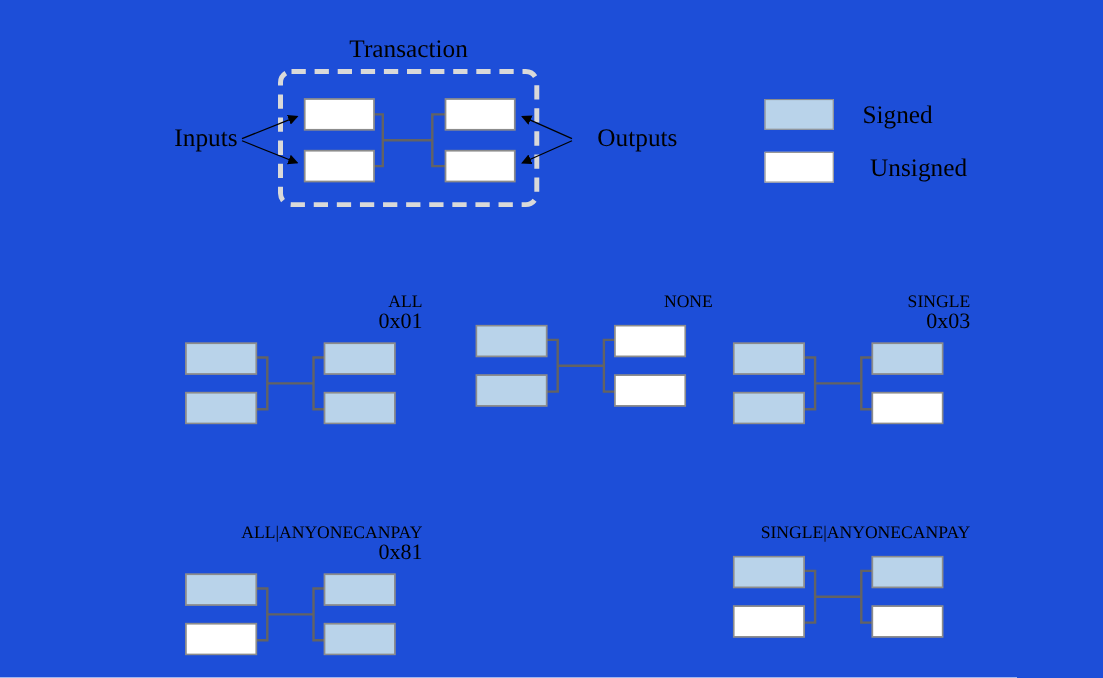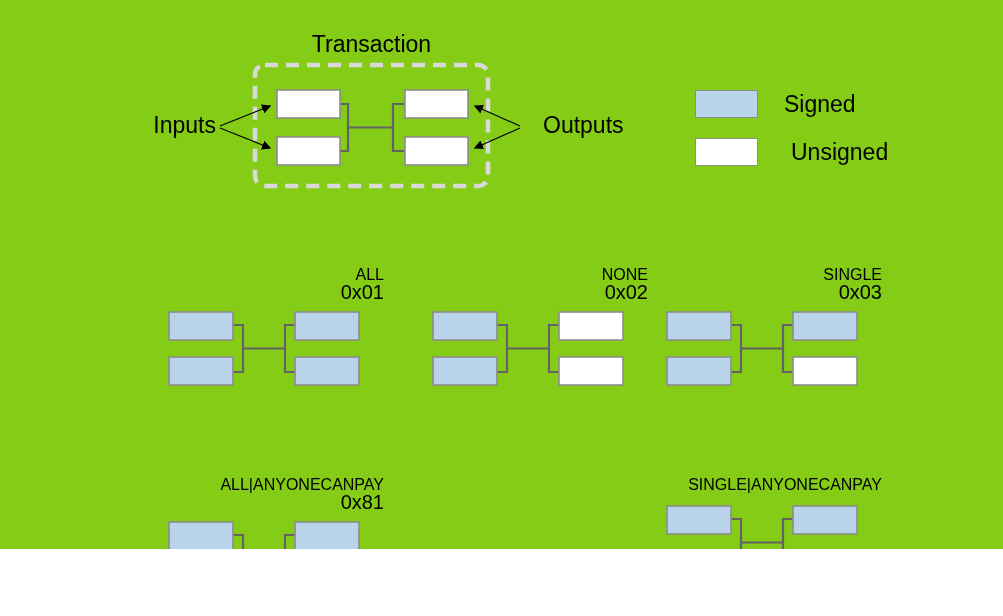--- a/index.html
+++ b/index.html
@@ -1,19 +1,19 @@
 <!DOCTYPE html>
 <html style="--signed: #b9d3ea; --unsigned: #ffffff; --box-border: #8c8c8c; --connector: #636363; --dashed-border: #d9d9d9; --text: #000000;"><head>
 <meta charset="utf-8">
 <style>
   html, body { margin: 0; padding: 0; background: #fff; }
   .canvas {
-    position: relative; width: 1003px; height: 549px;
-    background: #84cc16; overflow: hidden;
-    font-family: Liberation Sans, sans-serif;
+    position: relative; width: 1003px; height: 616px;
+    background: #1d4ed8; overflow: hidden;
+    font-family: Liberation Serif, serif;
     color: #000;
   }
   .abs { position: absolute; }
   .big-label { font-size: 23px; line-height: 27px; white-space: nowrap; }
   .tx-title { left: 253px; top: 31px; width: 237px; text-align: center; }
   .inputs-label { left: 128px; top: 112px; width: 88px; text-align: right; }
   .outputs-label { left: 543px; top: 112px; }
   .tx-svg { left: 130px; top: 58px; }
 
   .legend-swatch { width: 63px; height: 28px; border: 1.6px solid var(--box-border); box-sizing: border-box; }
@@ -77,21 +77,20 @@
       <path class="connector" d="M64,14 H75 V61 H64 M128,14 H117 V61 H128 M75,37.5 H117"></path>
       <rect class="box" x="1" y="1" width="64" height="28" fill="#b9d3ea"></rect>
       <rect class="box" x="1" y="46" width="64" height="28" fill="#b9d3ea"></rect>
       <rect class="box" x="127" y="1" width="64" height="28" fill="#b9d3ea"></rect>
       <rect class="box" x="127" y="46" width="64" height="28" fill="#b9d3ea"></rect>
     </svg>
   </div>
 
   <div class="sig r1 c2">
     <div class="sig-name">NONE</div>
-    <div class="sig-code">0x02</div>
     <svg width="192" height="75" viewBox="0 0 192 75">
       <path class="connector" d="M64,14 H75 V61 H64 M128,14 H117 V61 H128 M75,37.5 H117"></path>
       <rect class="box" x="1" y="1" width="64" height="28" fill="#b9d3ea"></rect>
       <rect class="box" x="1" y="46" width="64" height="28" fill="#b9d3ea"></rect>
       <rect class="box" x="127" y="1" width="64" height="28" fill="#ffffff"></rect>
       <rect class="box" x="127" y="46" width="64" height="28" fill="#ffffff"></rect>
     </svg>
   </div>
 
   <div class="sig r1 c3">

